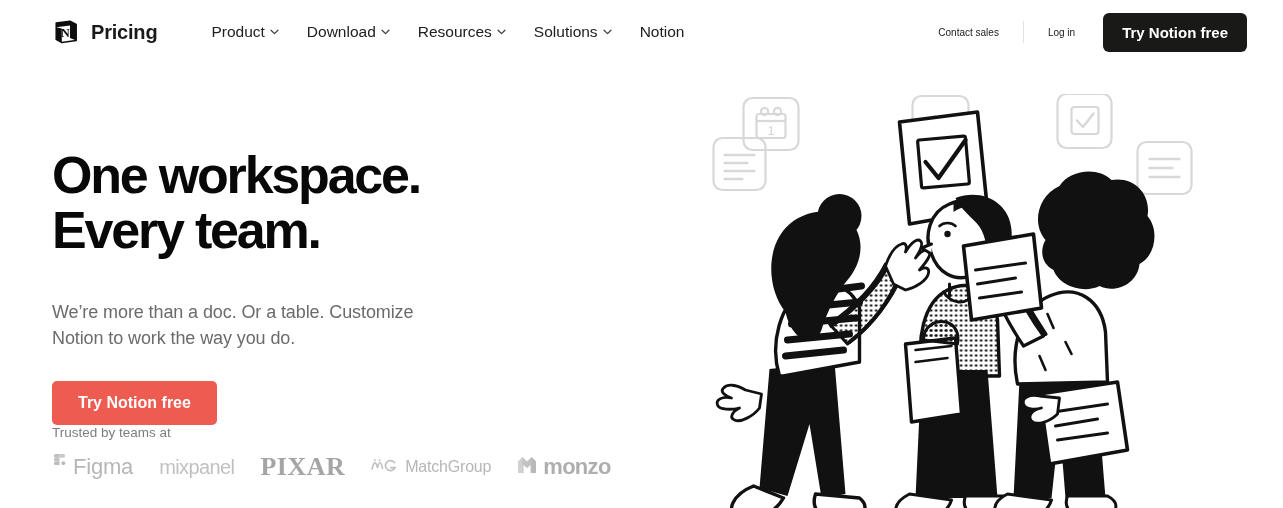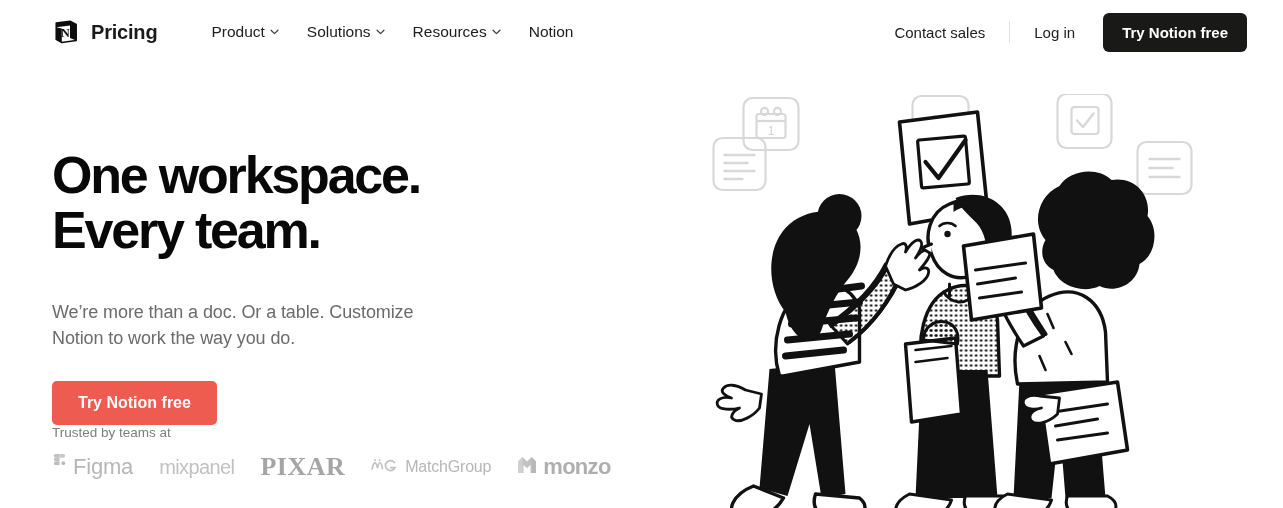--- a/index.html
+++ b/index.html
@@ -50,21 +50,21 @@
   }
   .chev { width: 9px; height: 6px; display: block; opacity: .85; }
 
   .nav-right {
     margin-left: auto;
     display: flex;
     align-items: center;
     gap: 0;
   }
   .nav-right-link {
-    font-size: 15px;
+    font-size: 10px;
     color: #202020;
     padding: 8px 14px;
     border-radius: 6px;
     cursor: pointer;
     white-space: nowrap;
   }
   .nav-divider {
     width: 1px;
     height: 22px;
     background: #e3e2e0;
@@ -185,32 +185,40 @@
 
     <div class="nav-link">
       <span>Product</span>
       <span>
         <svg class="chev" viewBox="0 0 10 7">
             <path d="M1 1.4 L5 5.4 L9 1.4" fill="none" stroke="#202020" stroke-width="1.5" stroke-linecap="round" stroke-linejoin="round"></path>
           </svg>
       </span>
     </div>
 
-
     <div class="nav-link">
-      <span>Solutions</span>
+      <span>Download</span>
       <span>
         <svg class="chev" viewBox="0 0 10 7">
             <path d="M1 1.4 L5 5.4 L9 1.4" fill="none" stroke="#202020" stroke-width="1.5" stroke-linecap="round" stroke-linejoin="round"></path>
           </svg>
       </span>
     </div>
 
     <div class="nav-link">
       <span>Resources</span>
+      <span>
+        <svg class="chev" viewBox="0 0 10 7">
+            <path d="M1 1.4 L5 5.4 L9 1.4" fill="none" stroke="#202020" stroke-width="1.5" stroke-linecap="round" stroke-linejoin="round"></path>
+          </svg>
+      </span>
+    </div>
+
+    <div class="nav-link">
+      <span>Solutions</span>
       <span>
         <svg class="chev" viewBox="0 0 10 7">
             <path d="M1 1.4 L5 5.4 L9 1.4" fill="none" stroke="#202020" stroke-width="1.5" stroke-linecap="round" stroke-linejoin="round"></path>
           </svg>
       </span>
     </div>
 
     <div class="nav-link">
       <span>Notion</span>
     </div>

